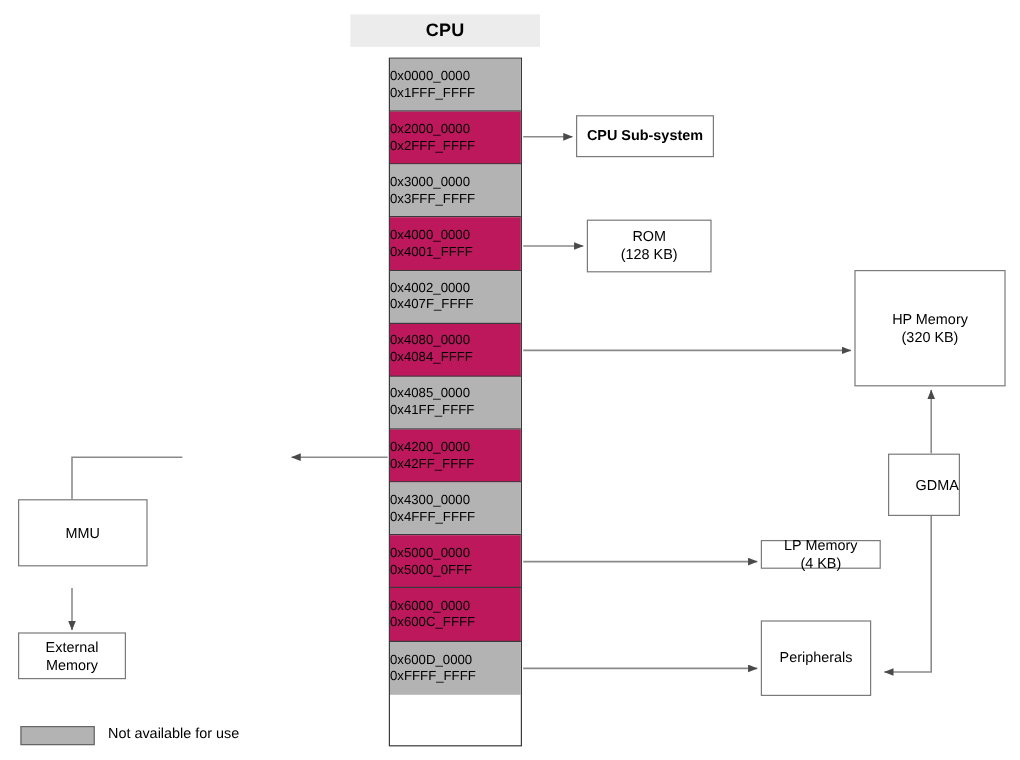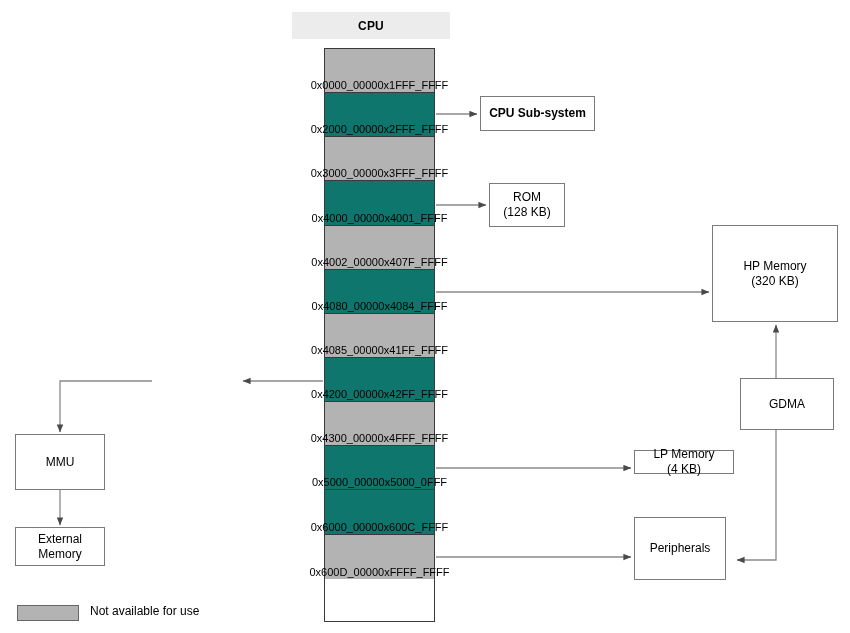--- a/index.html
+++ b/index.html
@@ -3,30 +3,30 @@
 <meta charset="utf-8">
 <style>
   html,body{margin:0;padding:0;background:#ffffff;}
   body{width:850px;height:633px;position:relative;overflow:hidden;
        font-family:"Liberation Sans","DejaVu Sans",sans-serif;color:#000;}
   #canvas{position:absolute;inset:0;width:850px;height:633px;}
   svg.wires{position:absolute;left:0;top:0;width:850px;height:633px;pointer-events:none;}
 
   .cpu-band{position:absolute;left:292px;top:12px;width:158px;height:27px;background:#ececec;
             display:flex;align-items:center;justify-content:center;
-            font-size:12px;font-weight:bold;letter-spacing:.2px;}
+            font-size:15px;font-weight:bold;letter-spacing:.2px;}
 
   .stack{position:absolute;left:324px;top:48px;width:111px;height:574px;
          border:1.6px solid #3a3a3a;box-sizing:border-box;}
   .row{height:44.15px;box-sizing:border-box;border-bottom:1.4px solid #3a3a3a;
-       display:flex;flex-direction:row;align-items:flex-end;justify-content:center;
+       display:flex;flex-direction:column;align-items:flex-start;justify-content:center;
        font-size:11px;line-height:14px;}
   .row:last-child{border-bottom:none;}
   .row.gray{background:#b3b3b3;}
-  .row.white{background:#0f766e;}
+  .row.white{background:#be185d;}
   .row span{display:block;white-space:nowrap;}
 
   .box{position:absolute;box-sizing:border-box;background:#fff;border:1.3px solid #7a7a7a;
        display:flex;flex-direction:column;align-items:center;justify-content:center;
        font-size:12px;line-height:15px;text-align:center;}
   .box span{display:block;white-space:nowrap;}
 
   .legend-sw{position:absolute;left:17px;top:605px;width:62px;height:16px;
              background:#b3b3b3;border:1.2px solid #666;box-sizing:border-box;}
   .legend-tx{position:absolute;left:90px;top:604px;font-size:12px;white-space:nowrap;}
@@ -118,45 +118,45 @@
     <div class="row gray">
         <span>0x600D_0000</span>
         <span>0xFFFF_FFFF</span>
       </div>
   </div>
 
   <div class="box" style="left:480px;top:96px;width:115px;height:35px;font-weight:bold;">
     <span>CPU Sub-system</span>
   </div>
 
-  <div class="box" style="left:489px;top:183px;width:76px;height:44px;">
+  <div class="box" style="left:489px;top:183px;width:104px;height:44px;">
     <span>ROM</span>
     <span>(128 KB)</span>
   </div>
 
   <div class="box" style="left:712px;top:225px;width:126px;height:97px;">
     <span>HP Memory</span>
     <span>(320 KB)</span>
   </div>
 
-  <div class="box" style="left:740px;top:378px;width:94px;height:52px;">
+  <div class="box" style="left:740px;top:378px;width:60px;height:52px;align-items:flex-end;">
     <span>GDMA</span>
   </div>
 
   <div class="box" style="left:634px;top:450px;width:100px;height:24px;">
     <span>LP Memory</span>
     <span>(4 KB)</span>
   </div>
 
   <div class="box" style="left:634px;top:517px;width:92px;height:63px;">
     <span>Peripherals</span>
   </div>
 
 
-  <div class="box" style="left:15px;top:434px;width:90px;height:56px;">
+  <div class="box" style="left:15px;top:416px;width:108px;height:56px;">
     <span>MMU</span>
   </div>
 
   <div class="box" style="left:15px;top:527px;width:90px;height:39px;">
     <span>External</span>
     <span>Memory</span>
   </div>
 
   <div class="legend-sw"></div>
   <div class="legend-tx">Not available for use</div>

